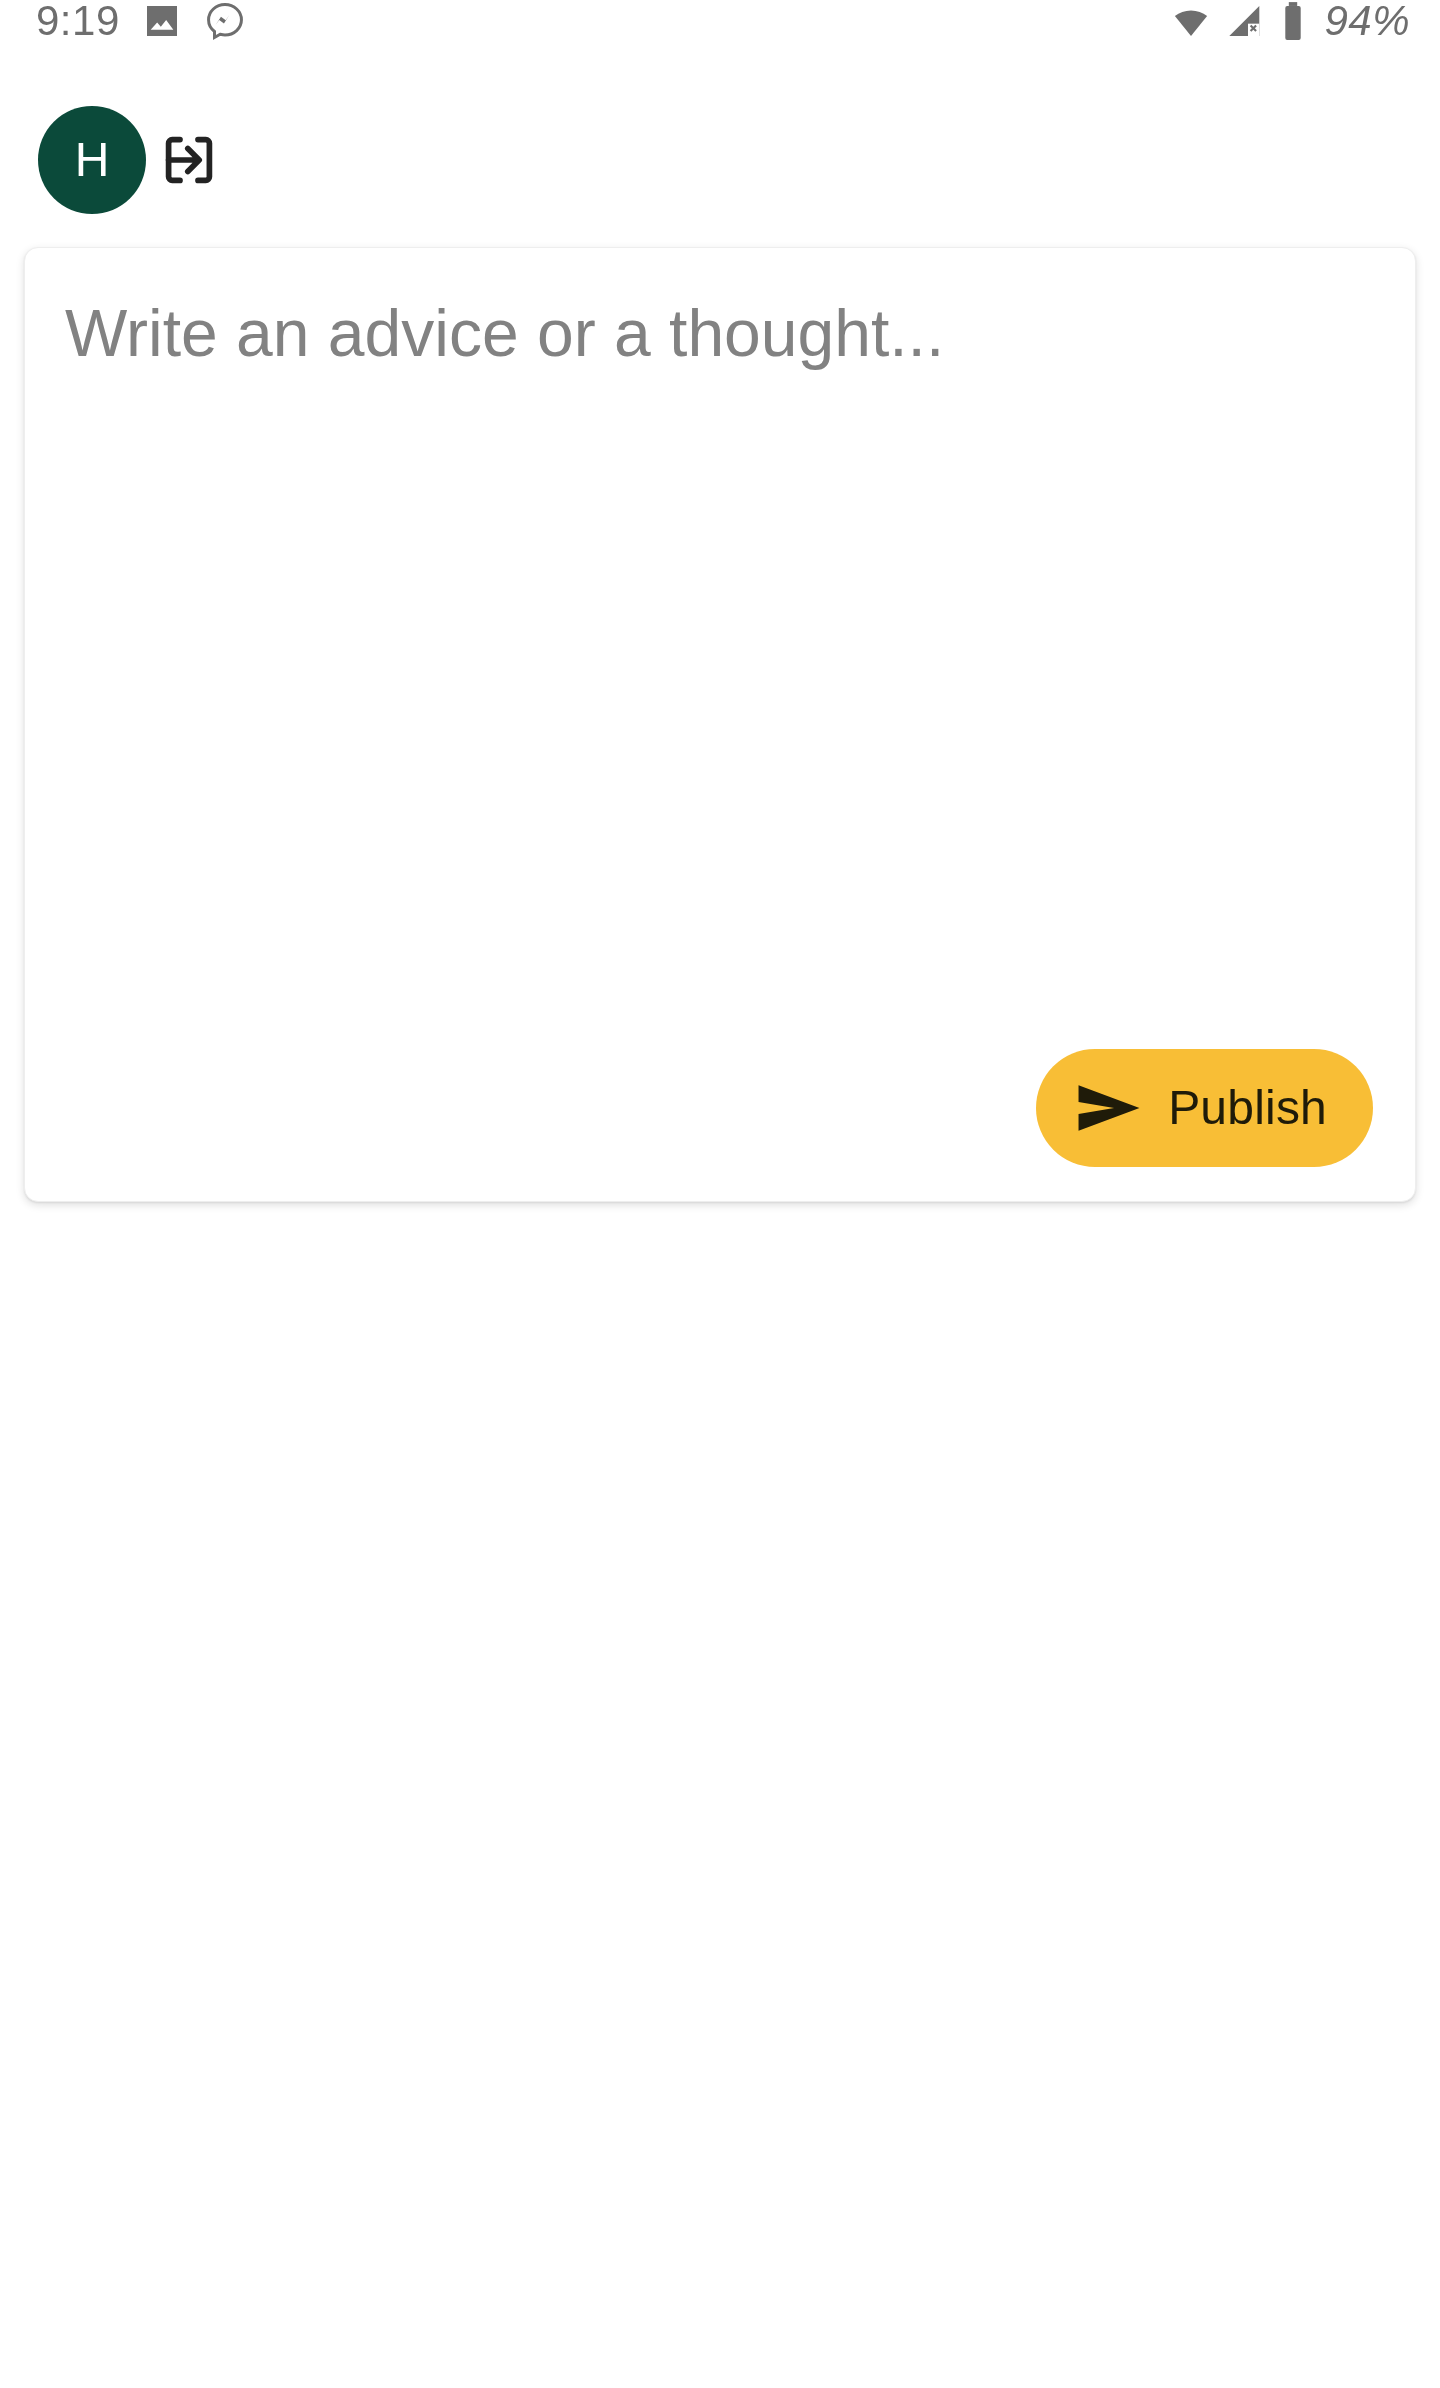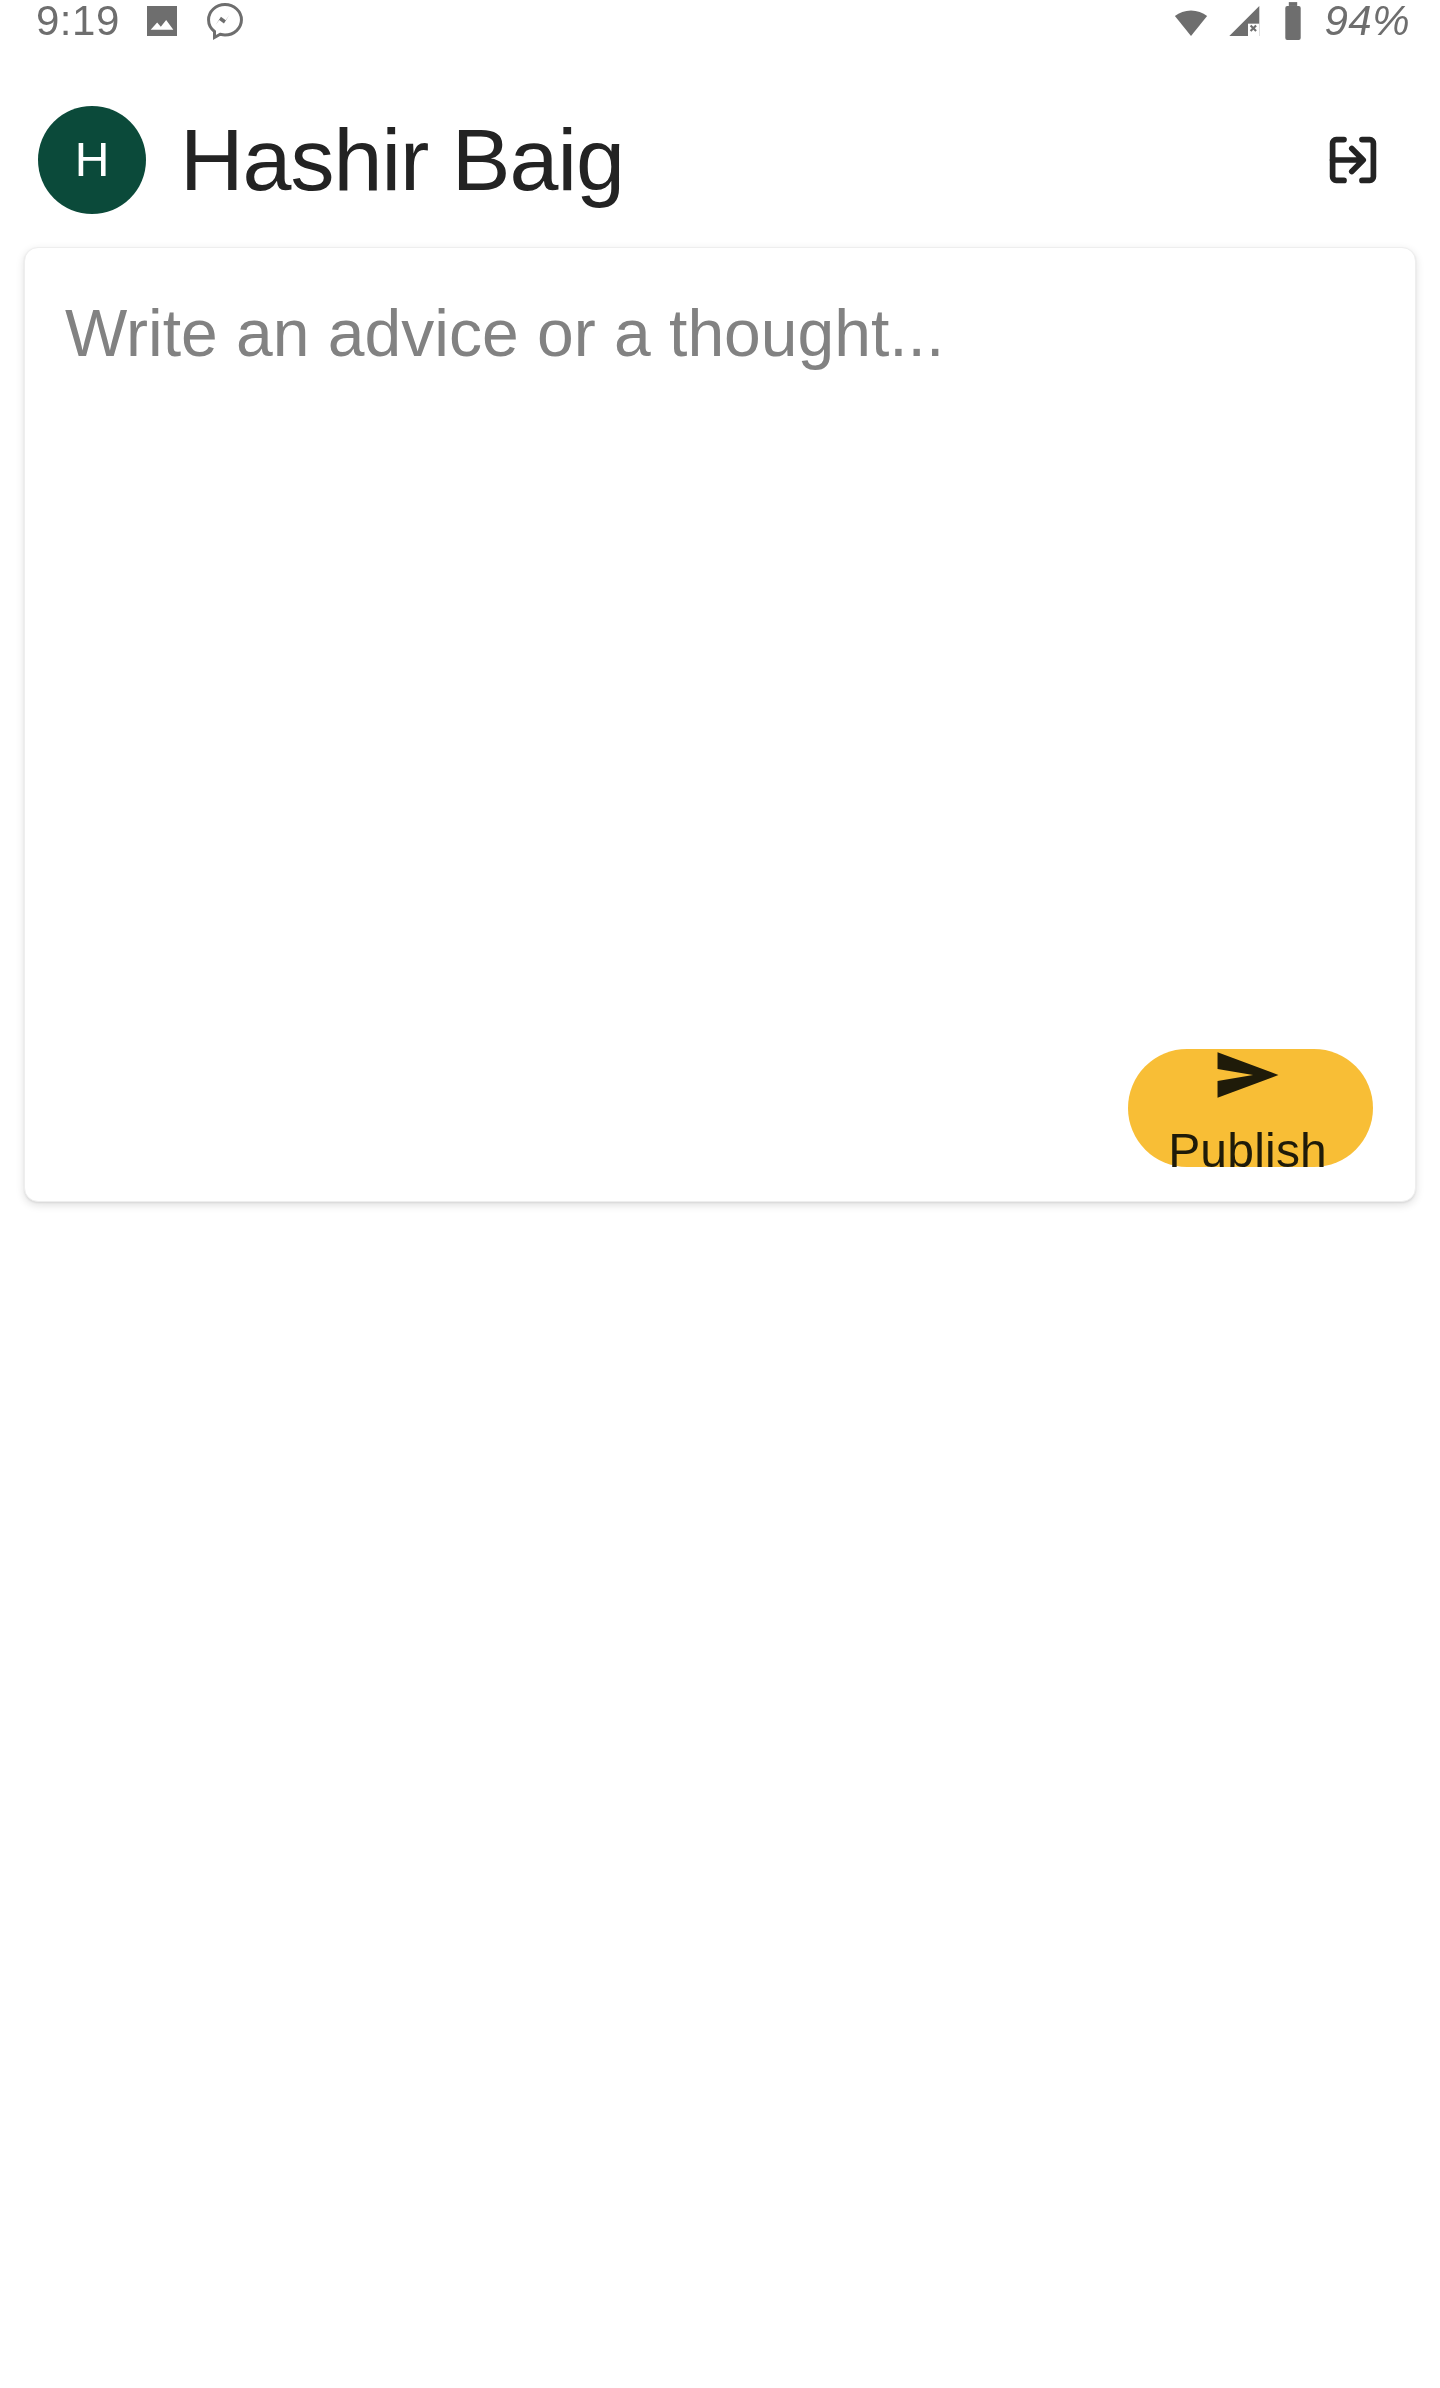--- a/index.html
+++ b/index.html
@@ -124,21 +124,20 @@
     display:flex;
     align-items:center;
     gap:26px;
     background:#f8be36;
     border:none;
     border-radius:60px;
     height:118px;
     padding:0 46px 0 40px;
     cursor:pointer;
     font-family:"Liberation Sans", sans-serif;
-    flex-direction:column;
   }
   .publish-label {
     font-size:48px;
     color:#1f1b09;
     line-height:1;
     letter-spacing:0.2px;
   }
   .send-icon { display:flex; align-items:center; }
 </style>
 </head>
@@ -188,21 +187,20 @@
     <span class="sb-pct">94%</span>
   </div>
 </div>
 
 <div class="header">
 
   <div class="avatar">
     <span>H</span>
   </div>
 
-  <div class="username">Hashir Baig</div>
 
   <button class="logout-btn">
     <span class="sb-icon">
       <svg width="72" height="72" viewBox="0 0 24 24">
         <path fill="none" stroke="#232323" stroke-width="1.9" stroke-linecap="round" d="M9 5.2H6.4A1.2 1.2 0 005.2 6.4v11.2a1.2 1.2 0 001.2 1.2H9"></path>
         <path fill="none" stroke="#232323" stroke-width="1.9" stroke-linecap="round" d="M15 5.2h2.6a1.2 1.2 0 011.2 1.2v11.2a1.2 1.2 0 01-1.2 1.2H15"></path>
         <path fill="none" stroke="#232323" stroke-width="1.9" stroke-linecap="round" stroke-linejoin="round" d="M5.2 12h10M11.6 8.2L15.4 12l-3.8 3.8"></path>
       </svg>
     </span>
   </button>

